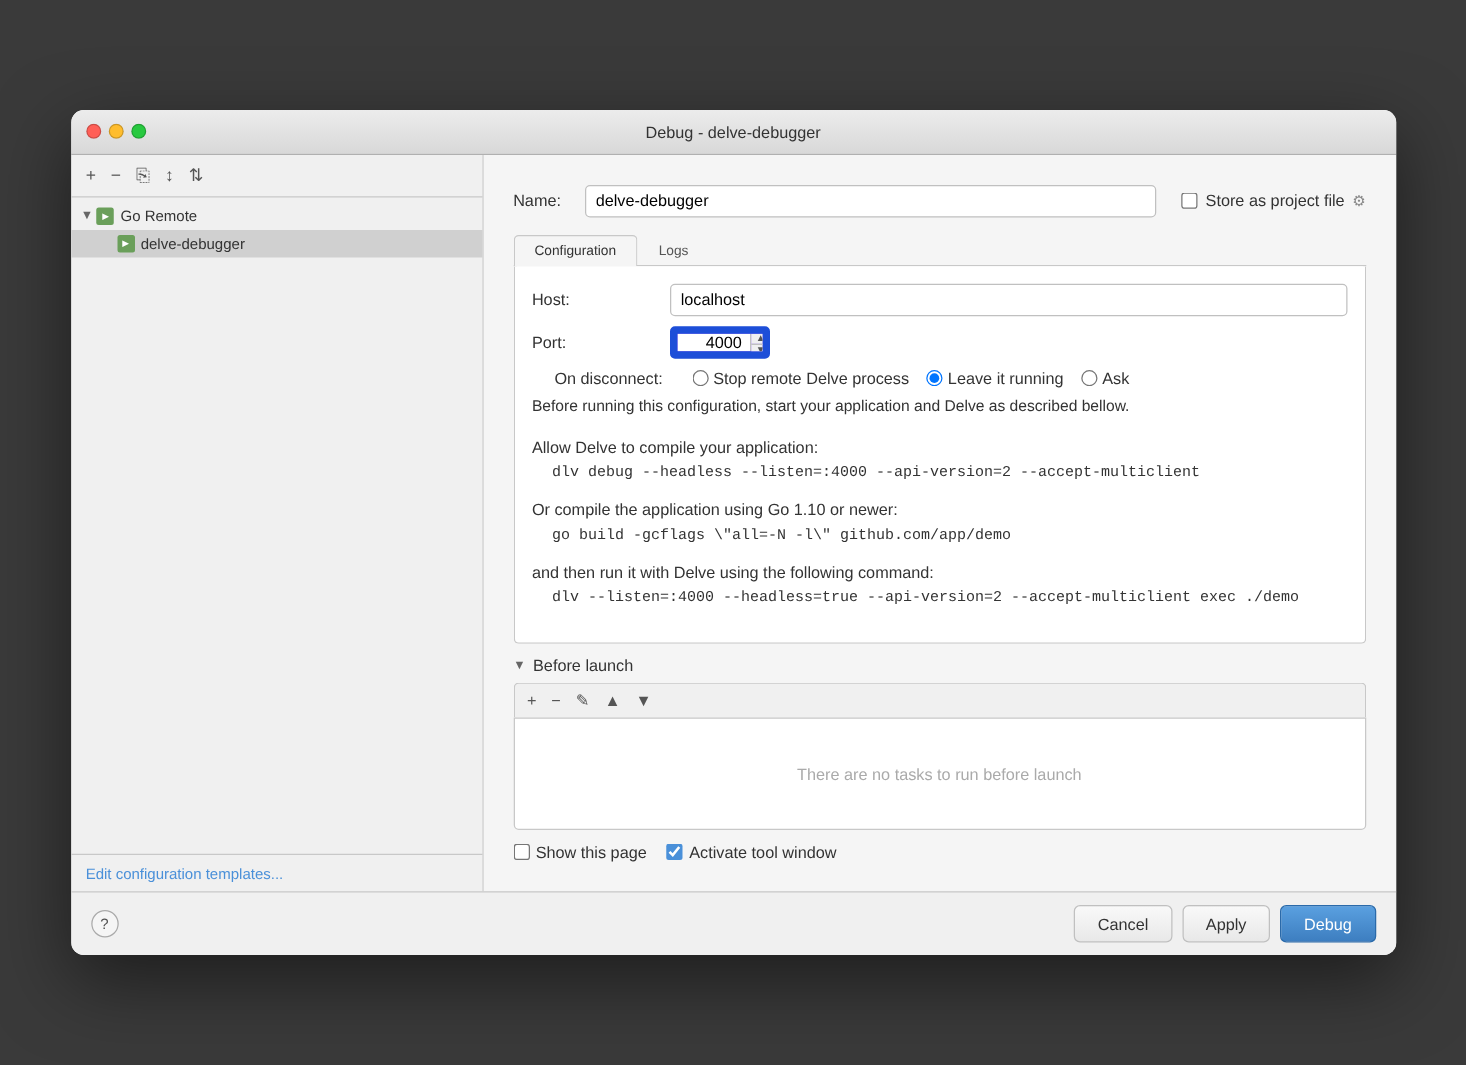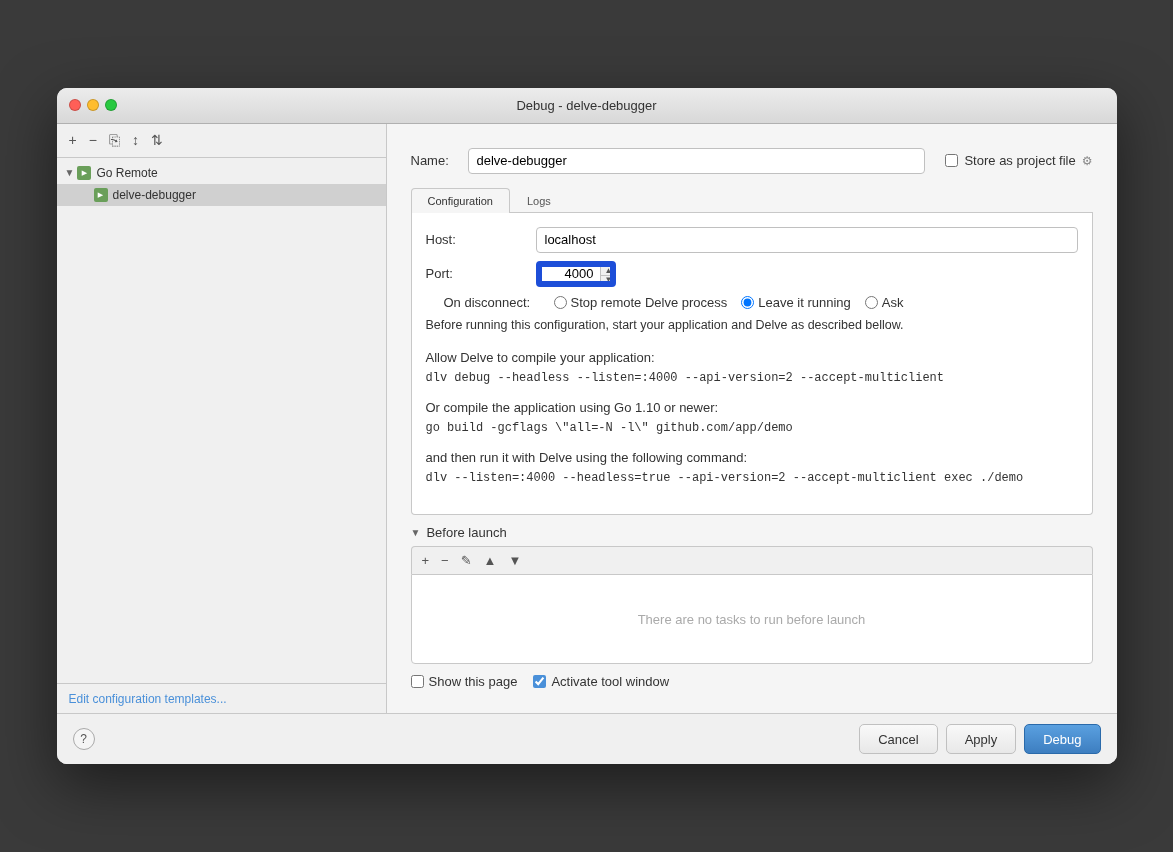--- a/index.html
+++ b/index.html
@@ -299,20 +299,21 @@
       margin-bottom: 4px;
       font-weight: normal;
     }
     .code-block {
       font-family: 'Menlo', 'Monaco', 'Courier New', monospace;
       font-size: 12px;
       color: #333;
       background: transparent;
       margin-bottom: 12px;
       line-height: 1.6;
+      margin-left: 16px;
     }
     .before-launch-section {
       margin-top: 10px;
     }
     .before-launch-header {
       display: flex;
       align-items: center;
       gap: 6px;
       font-size: 13px;
       color: #333;

